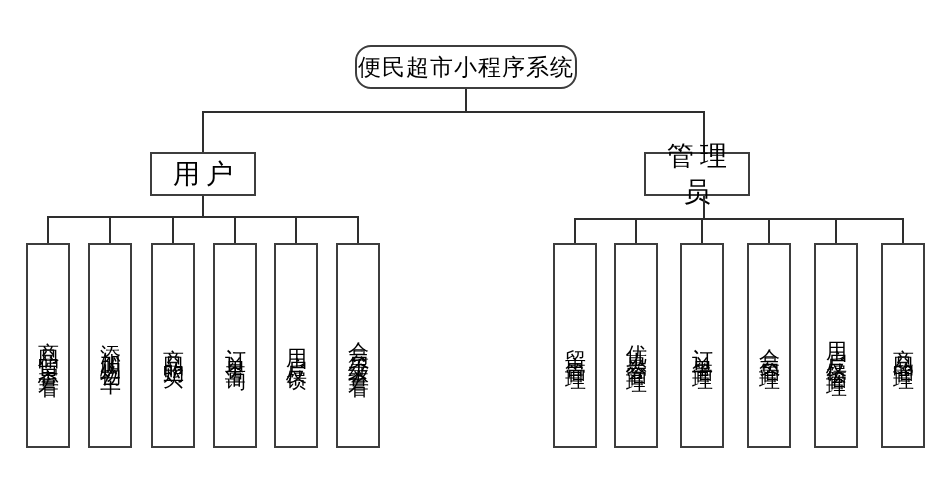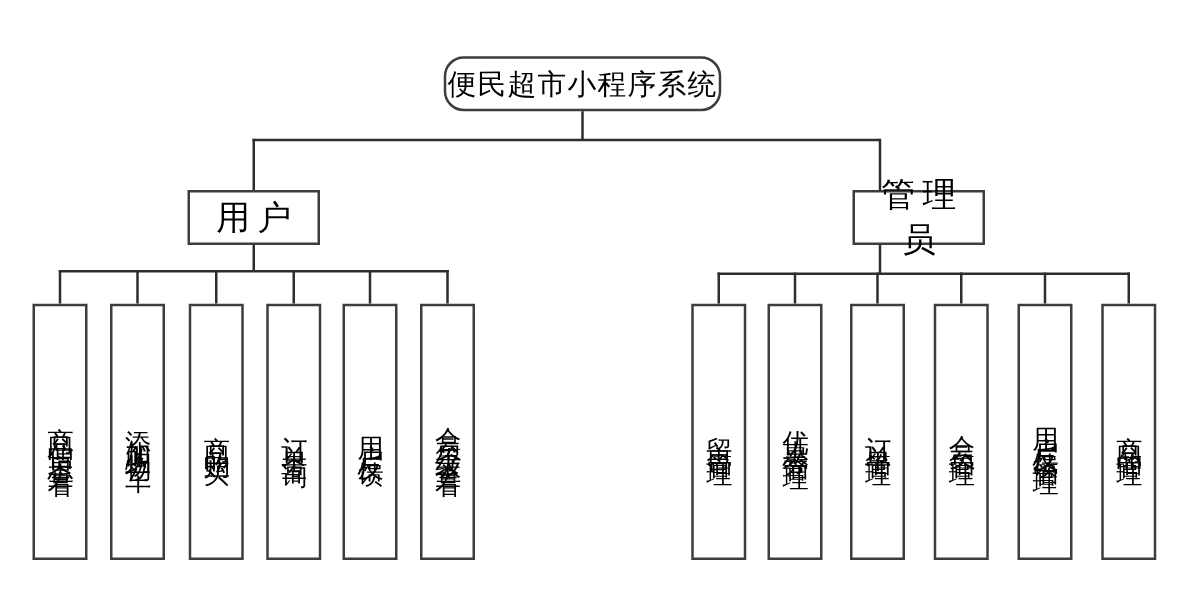--- a/index.html
+++ b/index.html
@@ -32,21 +32,21 @@
     letter-spacing: 1px;
     border-radius: 16px;
   }
   .node.branch {
     top: 152px; width: 106px; height: 44px;
     font-size: 27px;
     letter-spacing: 6px;
   }
   .node.branch span { padding-left: 6px; } 
   #node-user  { left: 150px; }
-  #node-admin { left: 682px; font-family: Liberation Serif, serif; }
+  #node-admin { left: 644px; font-family: Liberation Serif, serif; }
   .node.leaf {
     top: 243px; width: 44px; height: 205px;
   }
   .node.leaf .vtext {
     writing-mode: vertical-rl;
     text-orientation: upright;
     font-size: 21px;
     letter-spacing: 7px;
     line-height: 1;
     white-space: nowrap;

